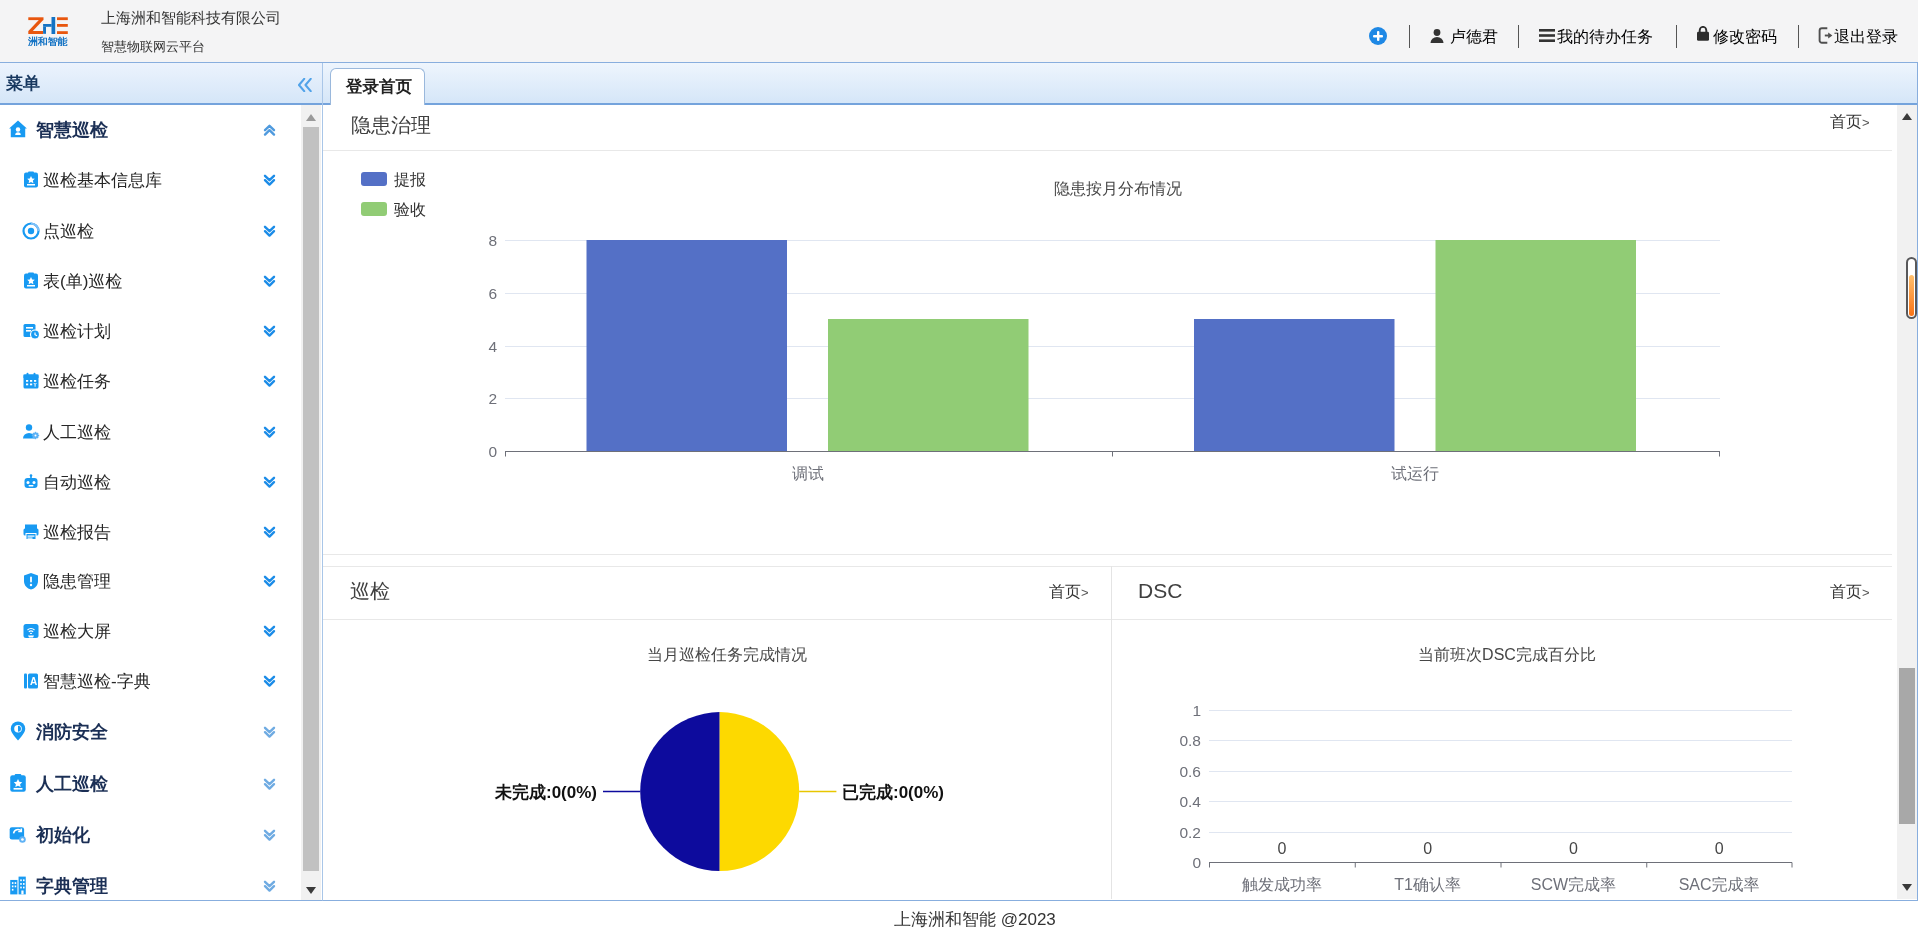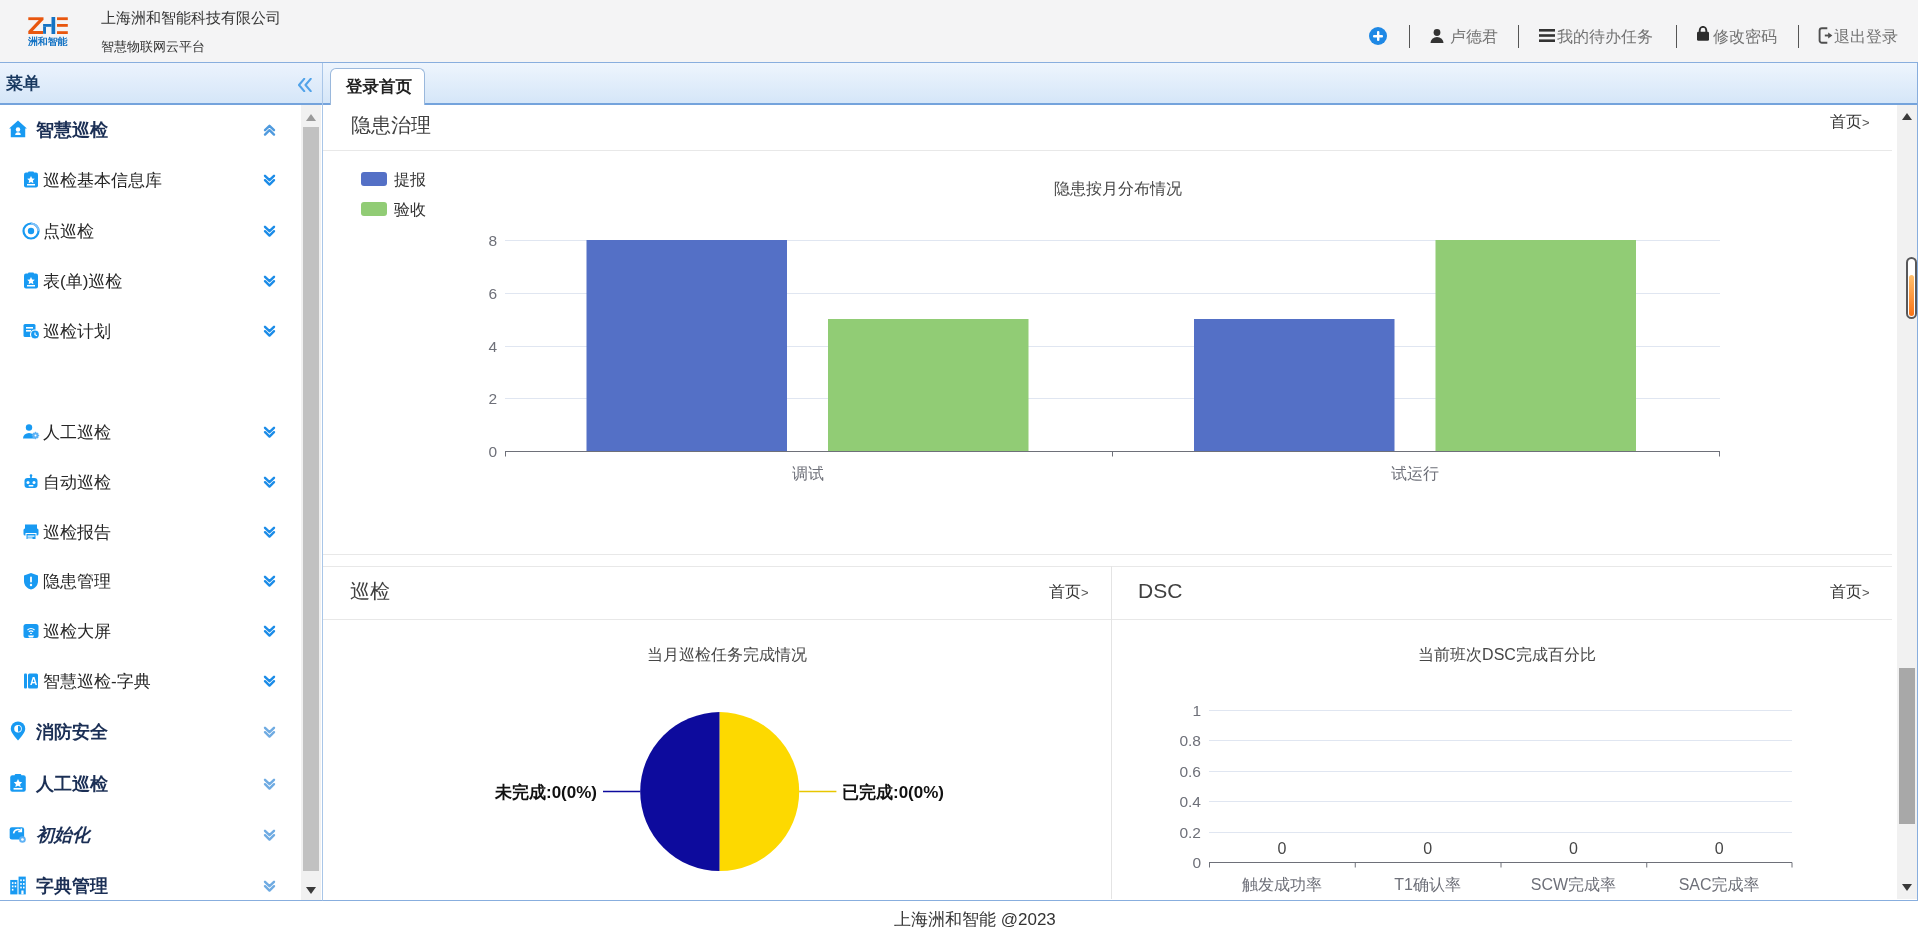--- a/index.html
+++ b/index.html
@@ -3,21 +3,21 @@
 <meta charset="utf-8">
 <style>
 html,body{margin:0;padding:0;}
 body{width:1918px;height:930px;position:relative;overflow:hidden;background:#fff;
   font-family:"Liberation Sans",sans-serif;-webkit-font-smoothing:antialiased;}
 .abs{position:absolute;}
 
 #header{left:0;top:0;width:1918px;height:63px;background:#f4f4f5;border-bottom:1px solid #88aede;box-sizing:border-box;}
 #companyname{left:101px;top:9px;font-size:15px;color:#333;}
 #subtitle{left:101px;top:38px;font-size:13px;color:#333;}
-.hitem{top:0;height:62px;line-height:73px;font-size:16px;color:#737373;white-space:nowrap;text-align:center;}
+.hitem{top:0;height:62px;line-height:73px;font-size:16px;color:#000000;white-space:nowrap;text-align:center;}
 .hsep{top:25px;width:1px;height:23px;background:#555;}
 
 #sidebar{left:0;top:63px;width:323px;height:838px;background:#fff;border-right:1px solid #a9c6e8;border-bottom:1px solid #88aede;box-sizing:border-box;}
 #menubar{left:0;top:0;width:322px;height:40px;background:linear-gradient(#ecf3fd,#d5e6f8);border-bottom:2px solid #74a3dc;}
 #menubar .t{position:absolute;left:6px;top:9px;font-size:17px;font-weight:bold;color:#17375f;}
 .mi{left:0;width:300px;height:50px;}
 .mi .txt{position:absolute;top:14px;font-size:17px;color:#262626;white-space:nowrap;}
 .mi.grp .txt{font-weight:bold;color:#1b2f55;font-size:18px;top:13px;}
 .mi svg{position:absolute;}
 
@@ -157,20 +157,40 @@
           <rect x="4" y="5" width="7" height="1.6" fill="#fff"></rect>
           <rect x="4" y="8" width="5" height="1.6" fill="#fff"></rect>
           <circle cx="13" cy="12.5" r="4.5" fill="#189af2" stroke="#fff" stroke-width="1.2"></circle>
           <path d="M13 10.5 V12.7 L15 13.8" stroke="#fff" stroke-width="1.2" fill="none"></path>
         </svg>
         <span class="txt" style="left:43px;">巡检计划</span>
         <svg width="15" height="15" viewBox="0 0 15 15" style="left:262px;top:18px;">
           <path d="M3 2.8 L7.5 7.2 L12 2.8 M3 7.2 L7.5 11.6 L12 7.2" fill="none" stroke="#1b8ce8" stroke-width="2.4" stroke-linecap="round" stroke-linejoin="round"></path>
         </svg>
       </div>
+      <div class="mi abs " style="top:253.0px;">
+        <svg width="18" height="18" viewBox="0 0 18 18" style="left:22px;top:16px;">
+          <rect x="1.5" y="2.5" width="15" height="14" rx="1.5" fill="#189af2"></rect>
+          <rect x="1.5" y="2.5" width="15" height="3.5" fill="#189af2"></rect>
+          <rect x="4.5" y="0.8" width="2" height="3.4" rx="1" fill="#189af2"></rect>
+          <rect x="11.5" y="0.8" width="2" height="3.4" rx="1" fill="#189af2"></rect>
+          <g fill="#fff">
+            <rect x="4" y="8" width="2.2" height="1.8"></rect>
+            <rect x="8" y="8" width="2.2" height="1.8"></rect>
+            <rect x="12" y="8" width="2.2" height="1.8"></rect>
+            <rect x="4" y="11.5" width="2.2" height="1.8"></rect>
+            <rect x="8" y="11.5" width="2.2" height="1.8"></rect>
+            <path d="M11.8 11 l1.3 1.5 1.3-1.5 M13.1 12.5 v2.2" stroke="#fff" stroke-width="1" fill="none"></path>
+          </g>
+        </svg>
+        <span class="txt" style="left:43px;">巡检任务</span>
+        <svg width="15" height="15" viewBox="0 0 15 15" style="left:262px;top:18px;">
+          <path d="M3 2.8 L7.5 7.2 L12 2.8 M3 7.2 L7.5 11.6 L12 7.2" fill="none" stroke="#1b8ce8" stroke-width="2.4" stroke-linecap="round" stroke-linejoin="round"></path>
+        </svg>
+      </div>
       <div class="mi abs " style="top:303.5px;">
         <svg width="18" height="18" viewBox="0 0 18 18" style="left:22px;top:16px;">
           <circle cx="7" cy="4.5" r="3.2" fill="#189af2"></circle>
           <path d="M1 15.5 a6 5.5 0 0 1 12 0 z" fill="#189af2"></path>
           <circle cx="13.5" cy="12.5" r="3" fill="#5fb2f5"></circle>
           <circle cx="13.5" cy="12.5" r="1.1" fill="#fff"></circle>
           <g stroke="#5fb2f5" stroke-width="1.4">
             <line x1="13.5" y1="8.8" x2="13.5" y2="16.2"></line>
             <line x1="9.8" y1="12.5" x2="17.2" y2="12.5"></line>
             <line x1="10.9" y1="9.9" x2="16.1" y2="15.1"></line>
@@ -272,21 +292,21 @@
         </svg>
       </div>
       <div class="mi abs grp" style="top:706.5px;">
         <svg width="20" height="21" viewBox="0 0 18 18" style="left:8px;top:14px;">
           <rect x="1.5" y="2.5" width="13" height="11" rx="2" fill="#189af2"></rect>
           <path d="M5 8 a4 4 0 0 1 7-2" fill="none" stroke="#fff" stroke-width="1.4"></path>
           <path d="M12 3.5 v2.8 h-2.8" fill="none" stroke="#fff" stroke-width="1.4"></path>
           <circle cx="13" cy="13.5" r="3" fill="#5fb2f5"></circle>
           <circle cx="13" cy="13.5" r="1.2" fill="#fff"></circle>
         </svg>
-        <span class="txt" style="left:36px;font-style:italic;">初始化</span>
+        <span class="txt" style="left:36px;">初始化</span>
         <svg width="15" height="15" viewBox="0 0 15 15" style="left:262px;top:18px;">
           <path d="M3 2.8 L7.5 7.2 L12 2.8 M3 7.2 L7.5 11.6 L12 7.2" fill="none" stroke="#6fabe2" stroke-width="2.4" stroke-linecap="round" stroke-linejoin="round"></path>
         </svg>
       </div>
       <div class="mi abs grp" style="top:757.5px;">
         <svg width="20" height="21" viewBox="0 0 18 18" style="left:8px;top:14px;">
           <rect x="2" y="4" width="6.5" height="13" fill="#189af2"></rect>
           <rect x="9.5" y="1" width="6.5" height="16" fill="#189af2"></rect>
           <g fill="#fff">
             <rect x="3.5" y="6" width="1.4" height="1.6"></rect>

